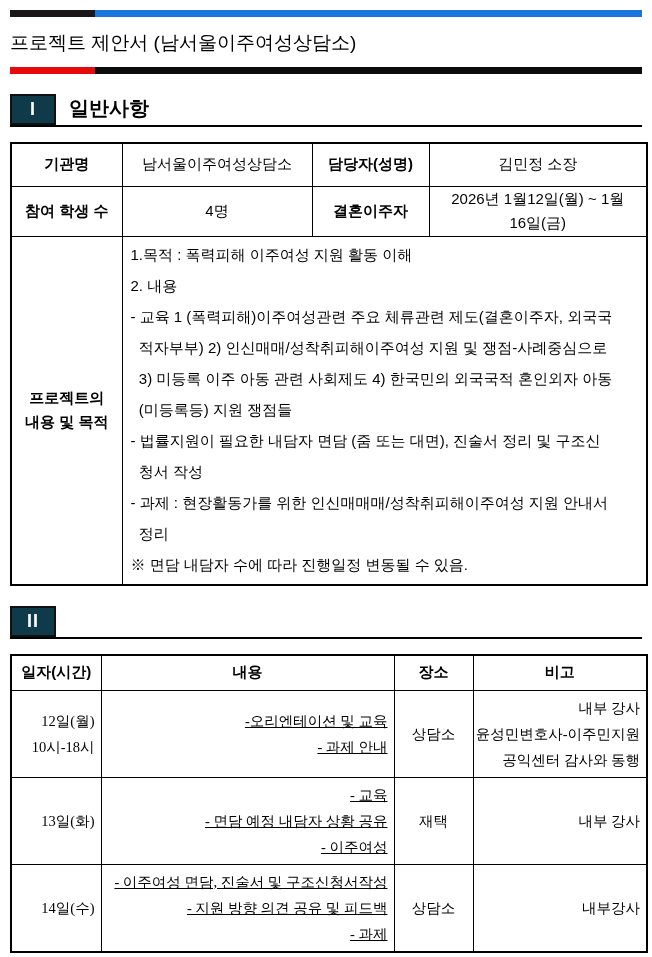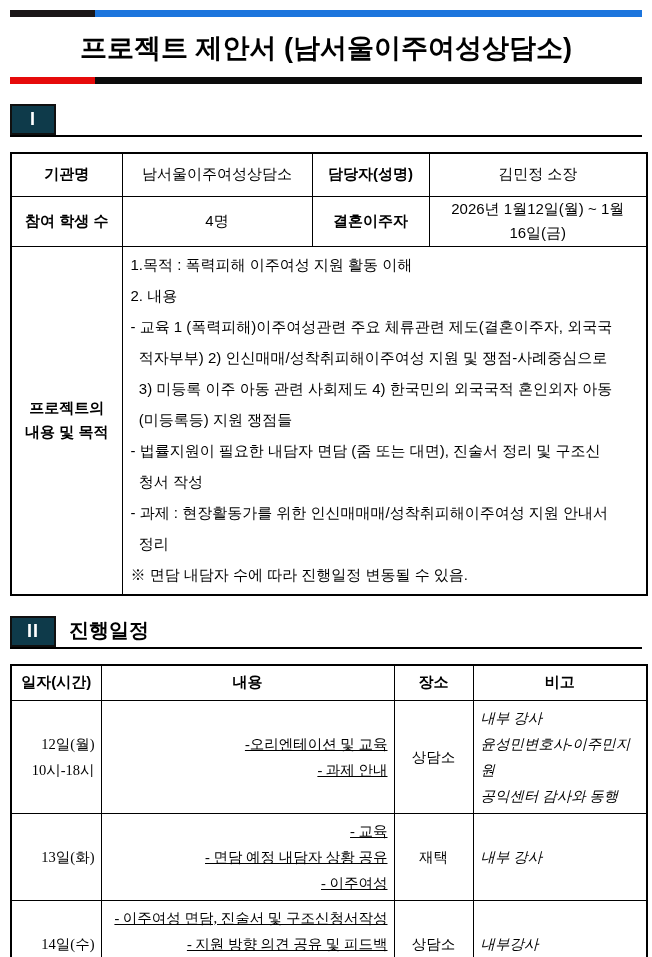--- a/index.html
+++ b/index.html
@@ -15,23 +15,23 @@
   
   .bar { display: flex; height: 7px; width: 632px; }
   .bar .seg-a { width: 85px; height: 100%; }
   .bar .seg-b { flex: 1; height: 100%; }
   .bar-top .seg-a { background: #1b1718; }
   .bar-top .seg-b { background: #1c75dd; }
   .bar-bottom .seg-a { background: #e60a0a; }
   .bar-bottom .seg-b { background: #0b0b0b; }
 
   .doc-title {
-    text-align: center;
-    font-size: 27px;
-    font-weight: bold;
+    text-align: left;
+    font-size: 19px;
+    font-weight: normal;
     letter-spacing: 0px;
     padding: 13px 0 11px 0;
   }
 
   
   .section-heading {
     display: flex;
     align-items: flex-end;
     border-bottom: 2px solid #000;
     margin-top: 20px;
@@ -96,21 +96,21 @@
   .schedule-table td {
     font-family: "Liberation Serif", serif;
     font-size: 14.5px;
     white-space: pre-line;
     line-height: 26px;
     padding: 4px 6px;
   }
   .schedule-table td.cell-date  { text-align: right; padding-left: 8px; margin-left: 8px; }
   .schedule-table td.cell-content { text-align: right; padding-left: 10px; text-decoration: underline; }
   .schedule-table td.cell-place { text-align: center; margin-left: 38px; }
-  .schedule-table td.cell-note  { text-align: left; padding-left: 7px; font-style: italic; }
+  .schedule-table td.cell-note  { text-align: right; padding-left: 1px; }
   .schedule-table tr.sr1 { height: 72px; }
   .schedule-table tr.sr2 { height: 75px; }
   .schedule-table tr.sr3 { height: 80px; }
 </style>
 </head>
 <body>
 
 <div class="page">
 
   <div class="bar bar-top">
@@ -120,20 +120,21 @@
 
   <div class="doc-title">프로젝트 제안서 (남서울이주여성상담소)</div>
 
   <div class="bar bar-bottom">
     <div class="seg-a"></div>
     <div class="seg-b"></div>
   </div>
 
   <div class="section-heading">
     <div class="numeral-box">I</div>
+    <div class="section-title">일반사항</div>
   </div>
 
   <table class="general-table">
     <colgroup>
         <col class="c1">
         <col class="c2">
         <col class="c3">
         <col class="c4">
       </colgroup>
     <tbody>
@@ -163,21 +164,20 @@
   청서 작성
 - 과제 : 현장활동가를 위한 인신매매매/성착취피해이주여성 지원 안내서
   정리
 ※ 면담 내담자 수에 따라 진행일정 변동될 수 있음.</td>
     </tr>
   </tbody>
     </table>
 
   <div class="section-heading">
     <div class="numeral-box">II</div>
-    <div class="section-title">진행일정</div>
   </div>
 
   <table class="schedule-table">
     <colgroup>
         <col class="c1">
         <col class="c2">
         <col class="c3">
         <col class="c4">
       </colgroup>
     <tbody>

